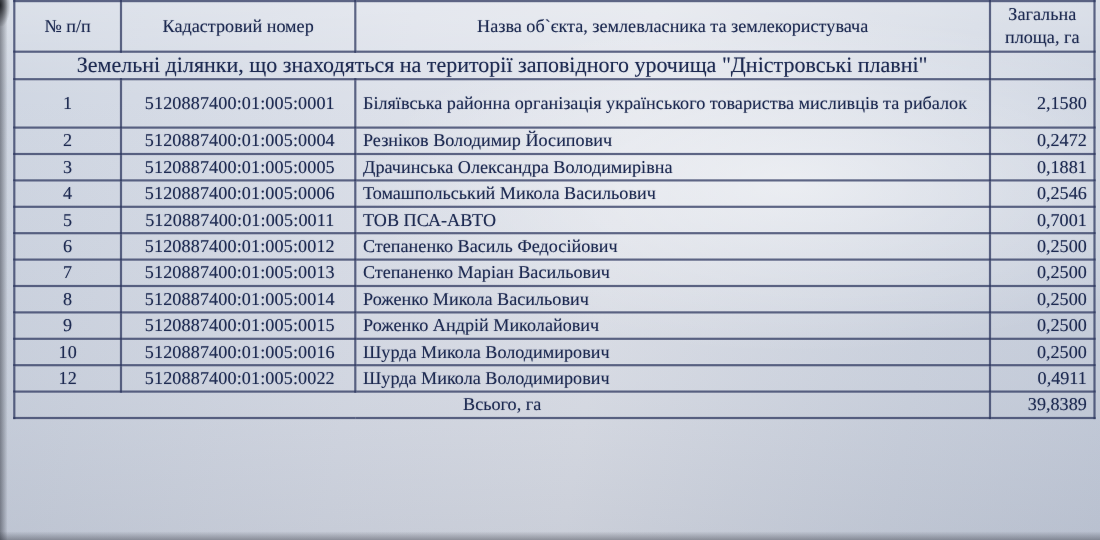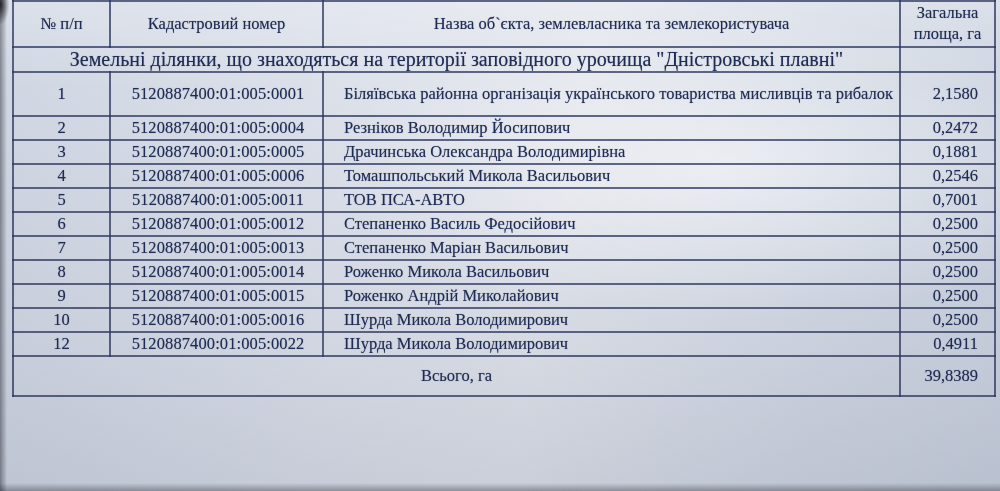--- a/index.html
+++ b/index.html
@@ -66,27 +66,27 @@
     vertical-align: middle;
     padding: 0;
     text-shadow: 0 0 1px rgba(31,44,84,0.48);
     overflow: hidden;
   }
   tr.header-row { height: 46px; }
   tr.section-row { height: 21px; }
   tr.section-row td { font-size: 20px; text-align: center; }
   tr.body-row { height: 24px; }
   tr.body-row.first-row { height: 44px; }
-  tr.total-row { height: 40px; }
+  tr.total-row { height: 24px; }
 
   th { text-align: center; line-height: 1.25; }
   td.cell-num { text-align: center; }
   td.cell-cad { text-align: center; padding-left: 3px; letter-spacing: 0.1px; }
-  td.cell-name { text-align: left; padding-left: 20px; padding-right: 4px; line-height: 1.25; }
-  td.cell-area { text-align: right; padding-right: 16px; }
+  td.cell-name { text-align: left; padding-left: 6px; padding-right: 4px; line-height: 1.25; }
+  td.cell-area { text-align: right; padding-right: 6px; }
   td.total-label { text-align: center; }
 </style>
 </head>
 <body>
 
 <div class="photo">
   <div class="edge-left"></div>
   <div class="corner-dark"></div>
 
 

